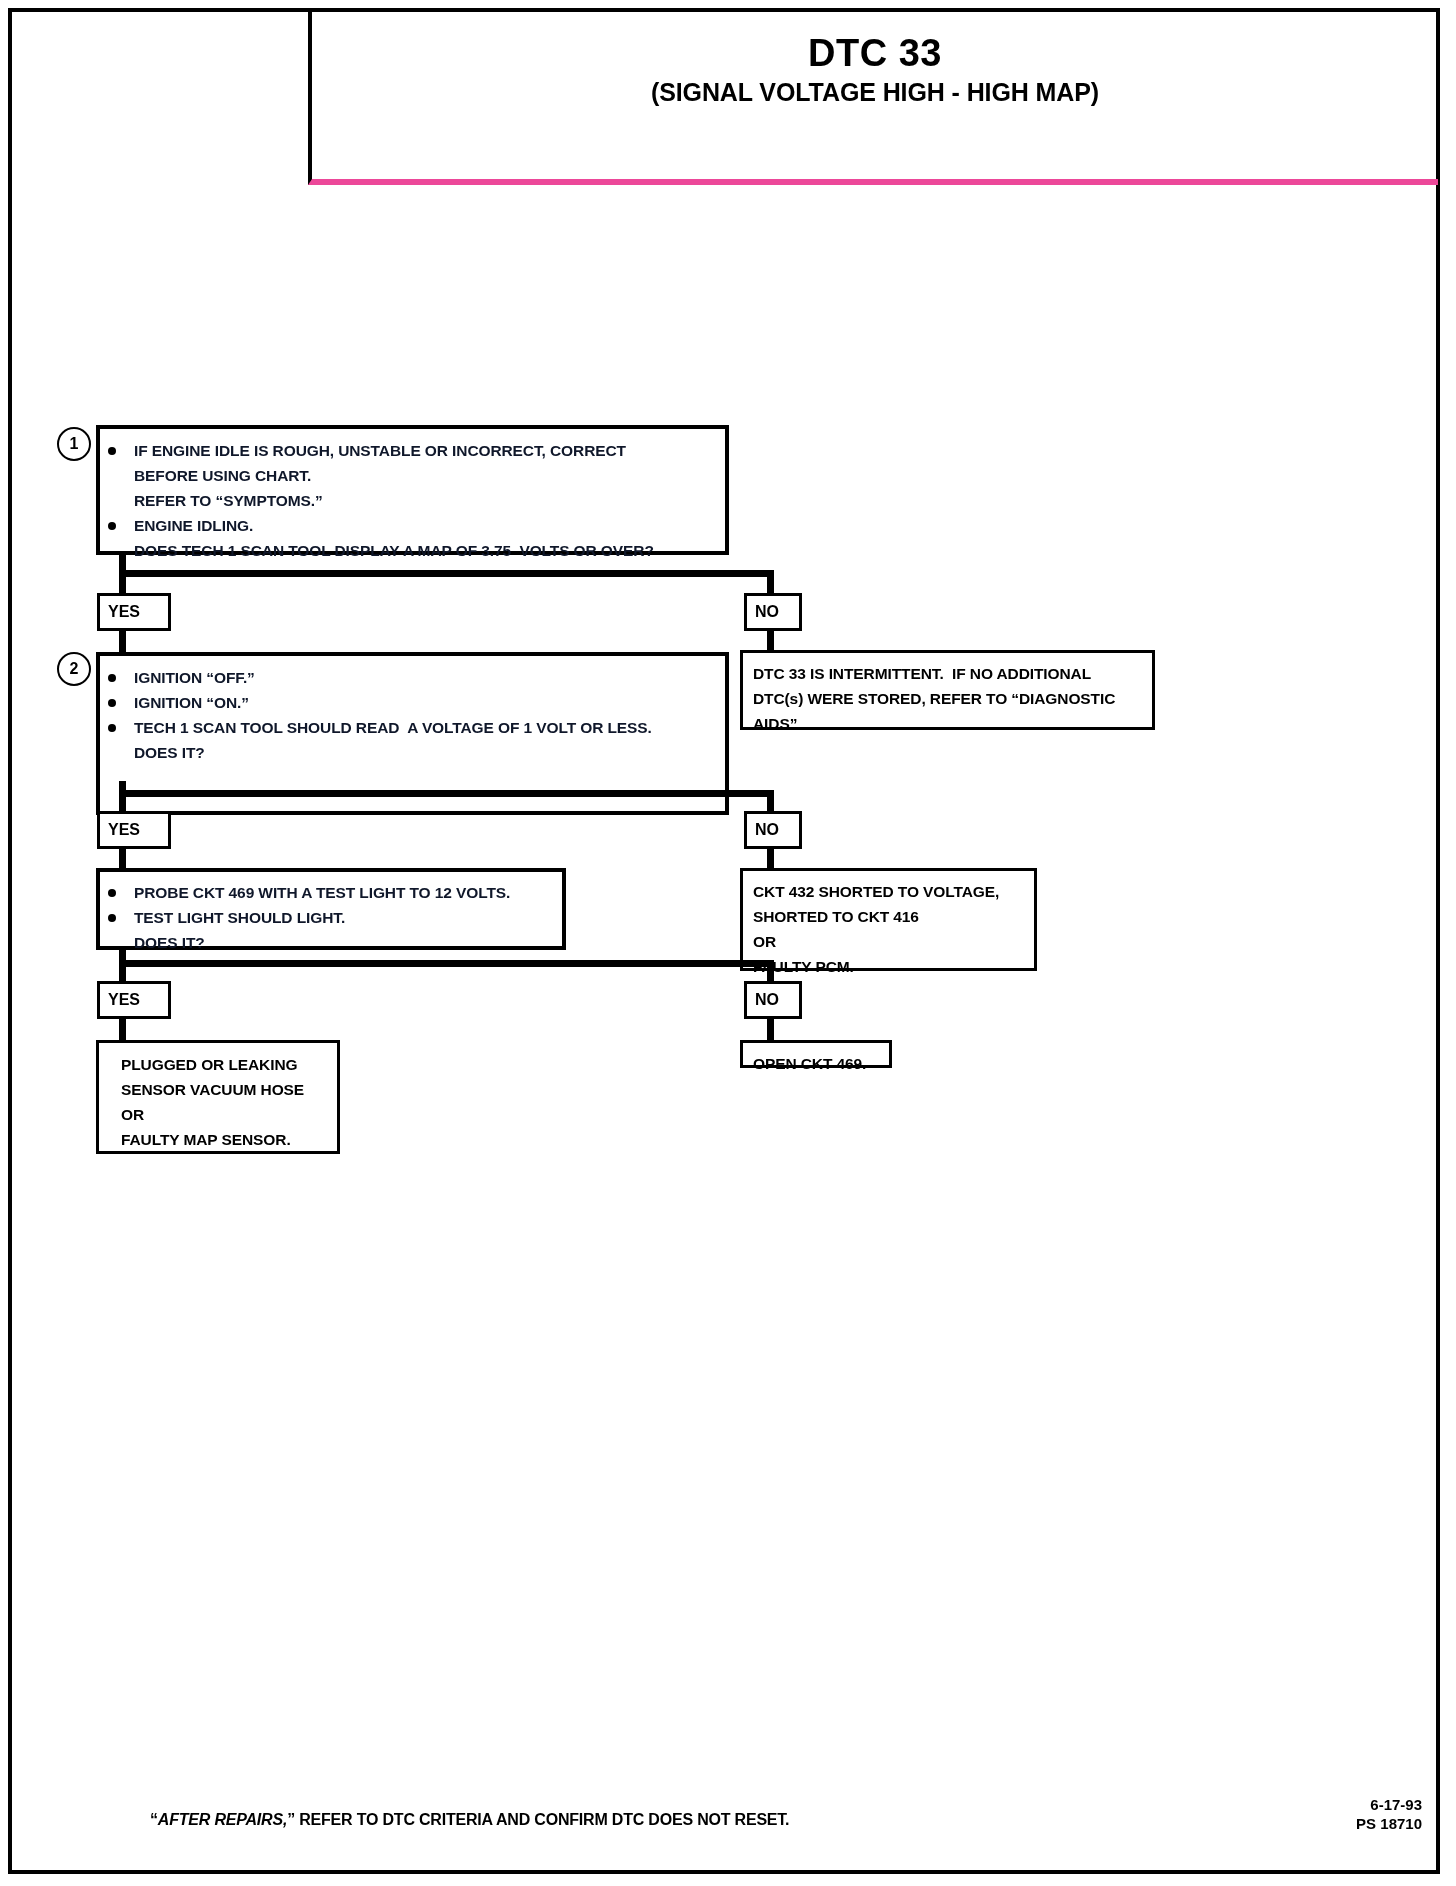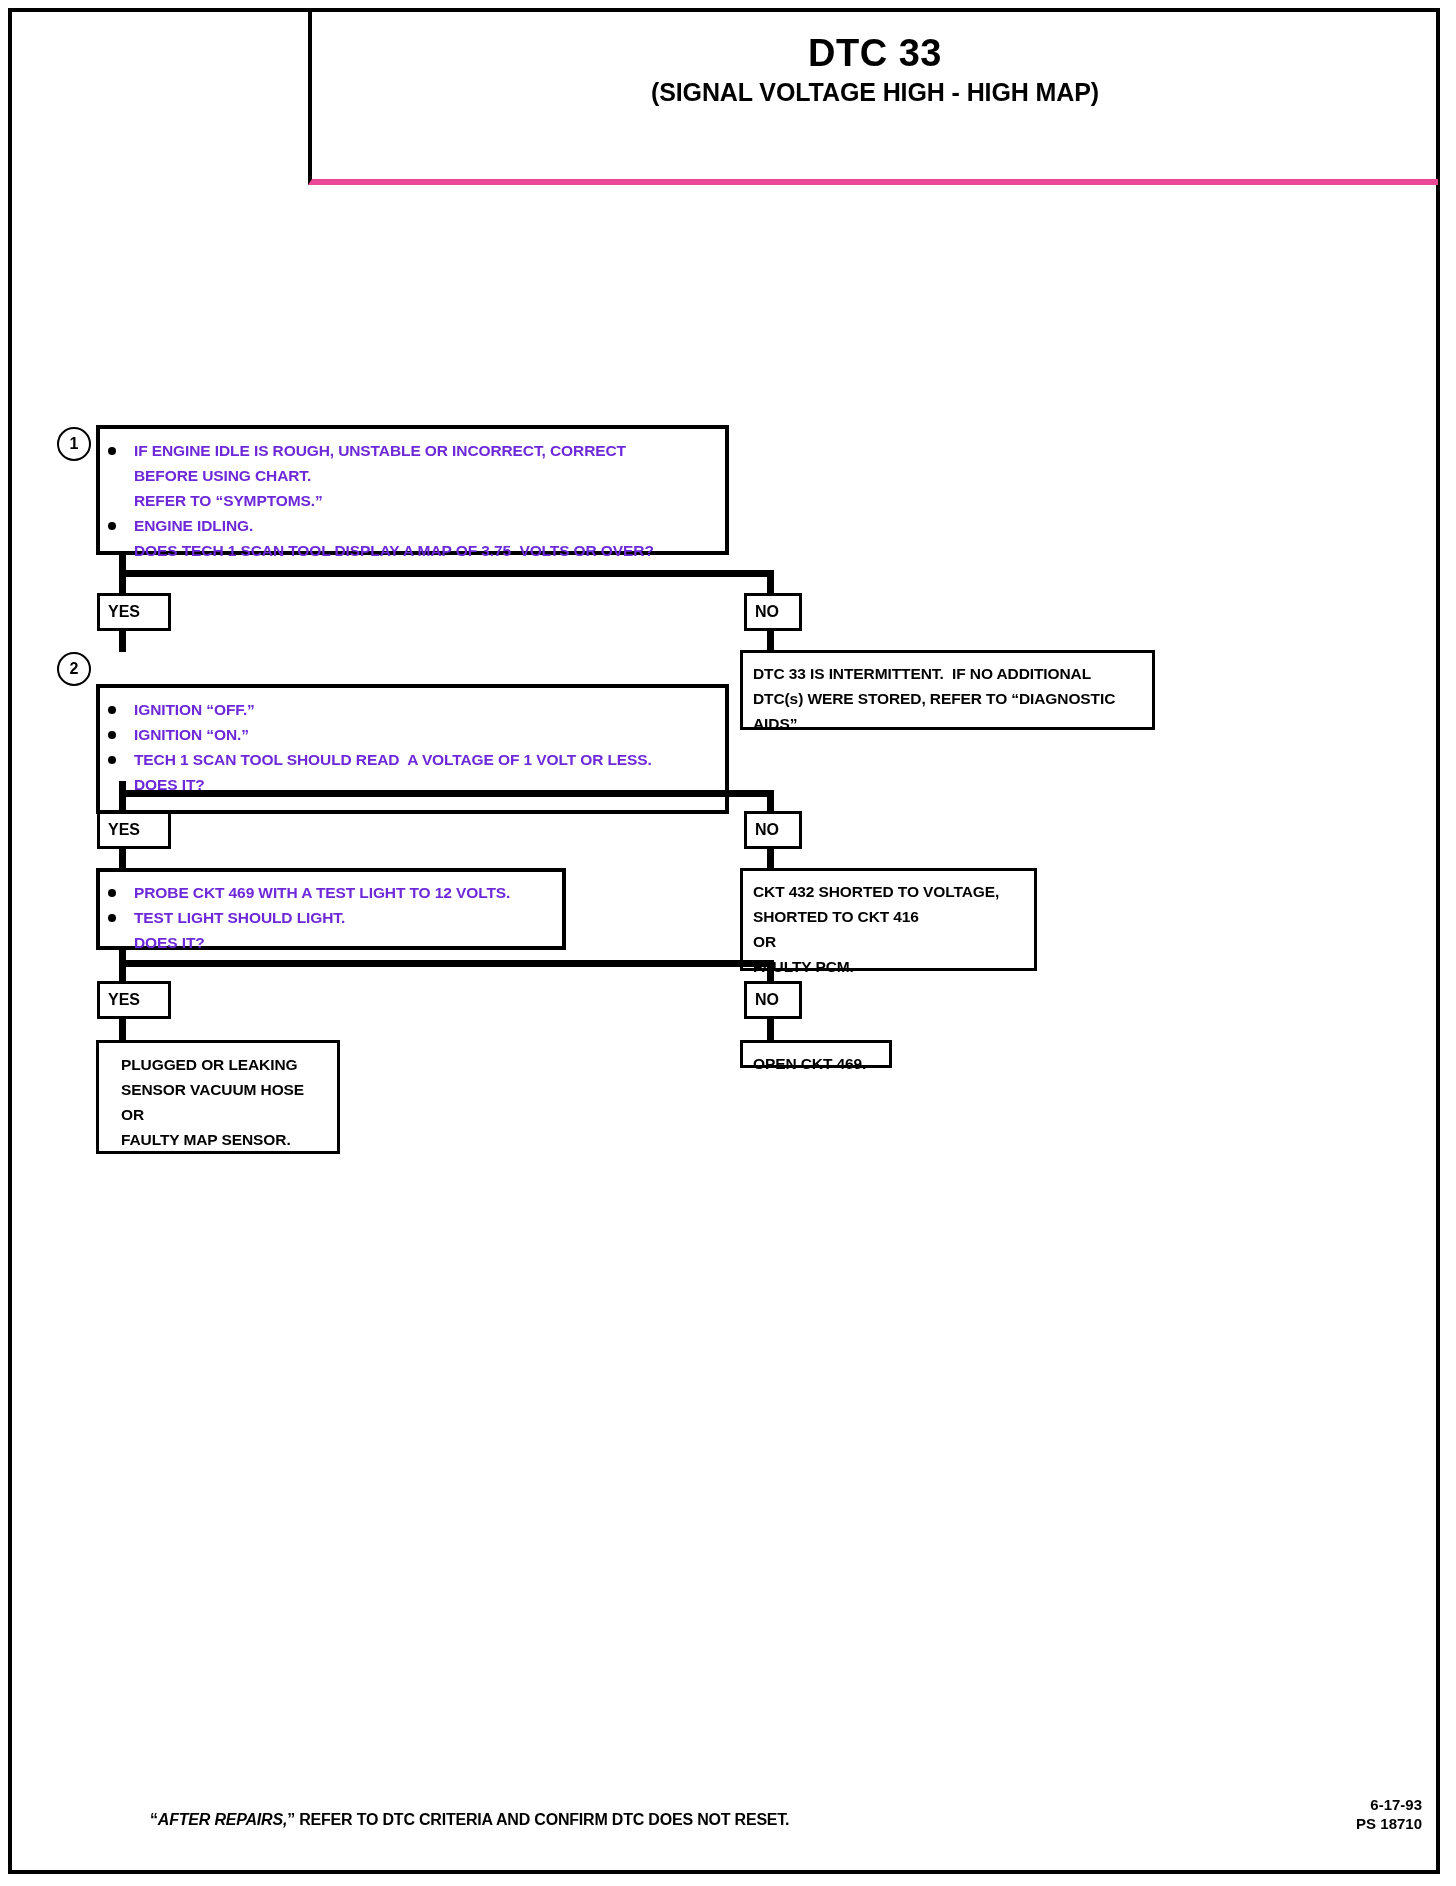--- a/index.html
+++ b/index.html
@@ -87,21 +87,21 @@
     margin: 0;
     padding: 0;
   }
   ul.bullets > li {
     position: relative;
     padding-left: 34px;
     font-size: 15.5px;
     font-weight: bold;
     line-height: 25px;
     letter-spacing: -0.1px;
-    color: #6d28d9;
+    color: #0f172a;
     white-space: pre;
   }
   ul.bullets > li.bulleted::before {
     content: "";
     position: absolute;
     left: 8px;
     top: 9px;
     width: 8px;
     height: 8px;
     border-radius: 50%;
@@ -216,21 +216,21 @@
   <div class="line-v" style="left:767px; top:631px; height:21px;"></div>
 
   <div class="flow-box" style="left:740px; top:650px; width:415px; height:80px;">
     <div class="box-text" style="margin:8px 0 0 10px;">DTC 33 IS INTERMITTENT.  IF NO ADDITIONAL
 DTC(s) WERE STORED, REFER TO “DIAGNOSTIC
 AIDS”</div>
   </div>
 
   <div class="step-circle" style="left:57px; top:652px;">2</div>
 
-  <div class="flow-box thick" style="left:96px; top:684px; width:633px; height:130px;">
+  <div class="flow-box thick" style="left:96px; top:652px; width:633px; height:163px;">
     <ul class="bullets" style="margin-top:9px;">
       <li class="bulleted">IGNITION “OFF.”</li>
       <li class="bulleted">IGNITION “ON.”</li>
       <li class="bulleted">TECH 1 SCAN TOOL SHOULD READ  A VOLTAGE OF 1 VOLT OR LESS.</li>
       <li class="no-bullet">DOES IT?</li>
     </ul>
   </div>
 
   <div class="line-v" style="left:119px; top:781px; height:20px;"></div>
   <div class="line-h" style="left:119px; top:790px; width:655px;"></div>

